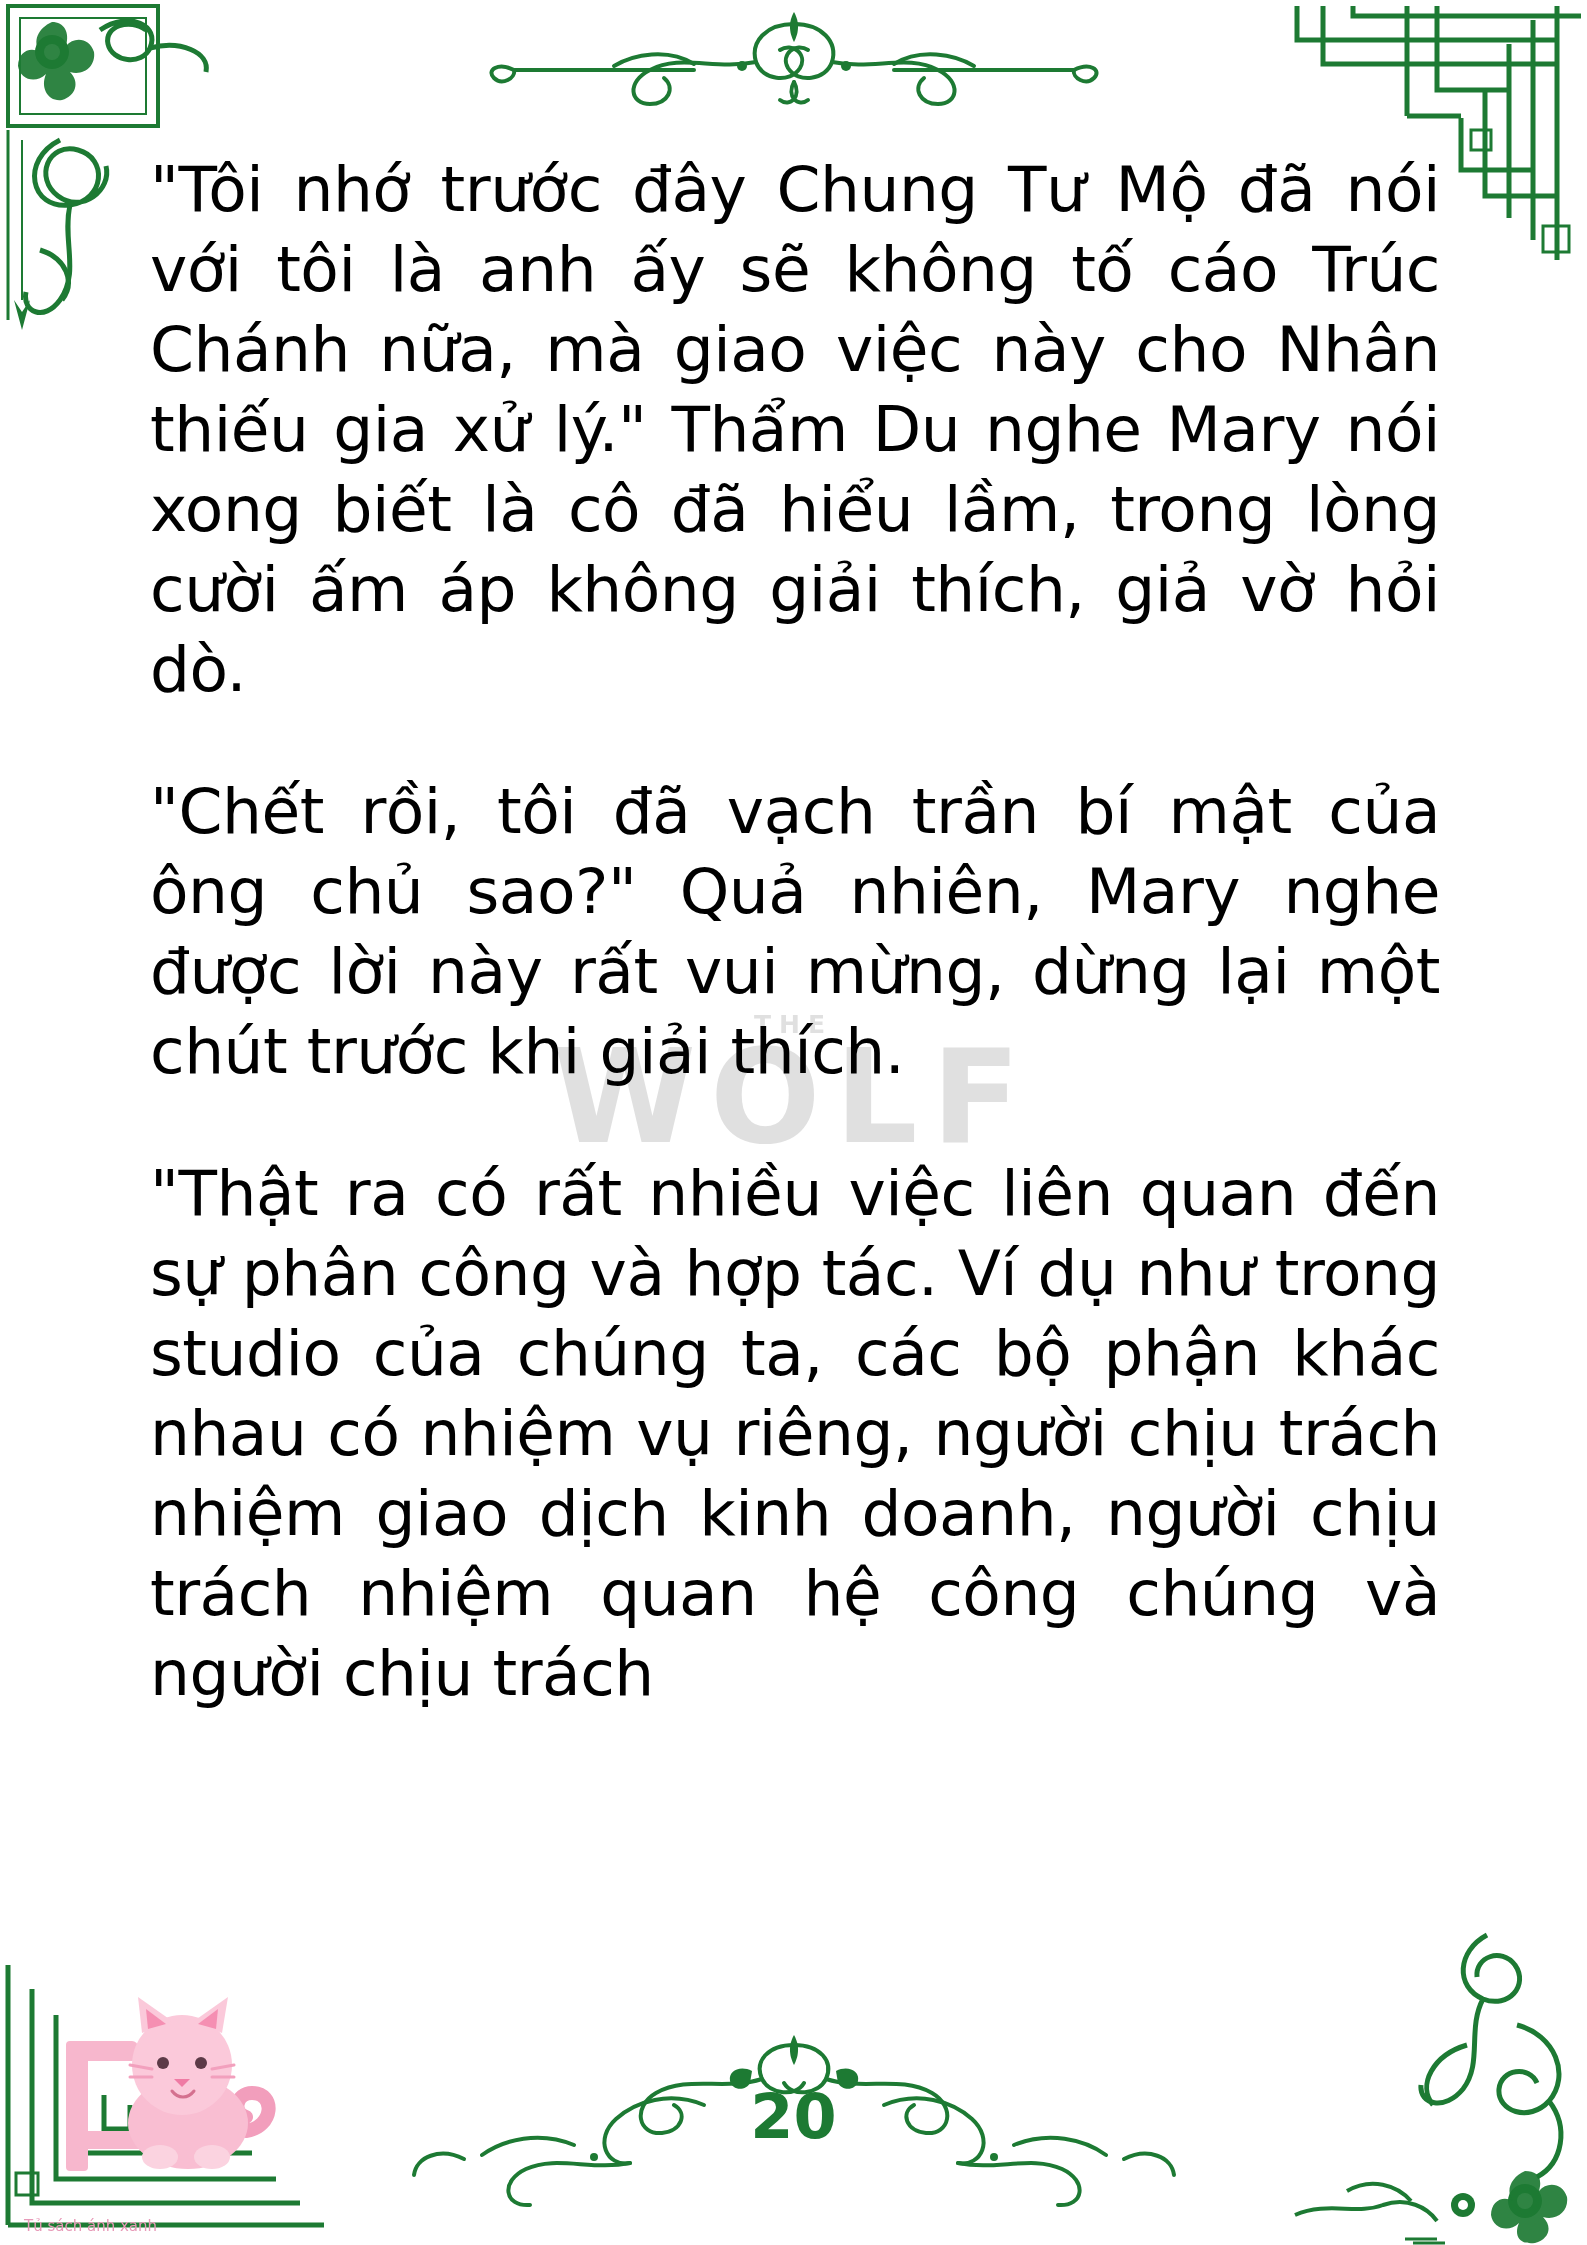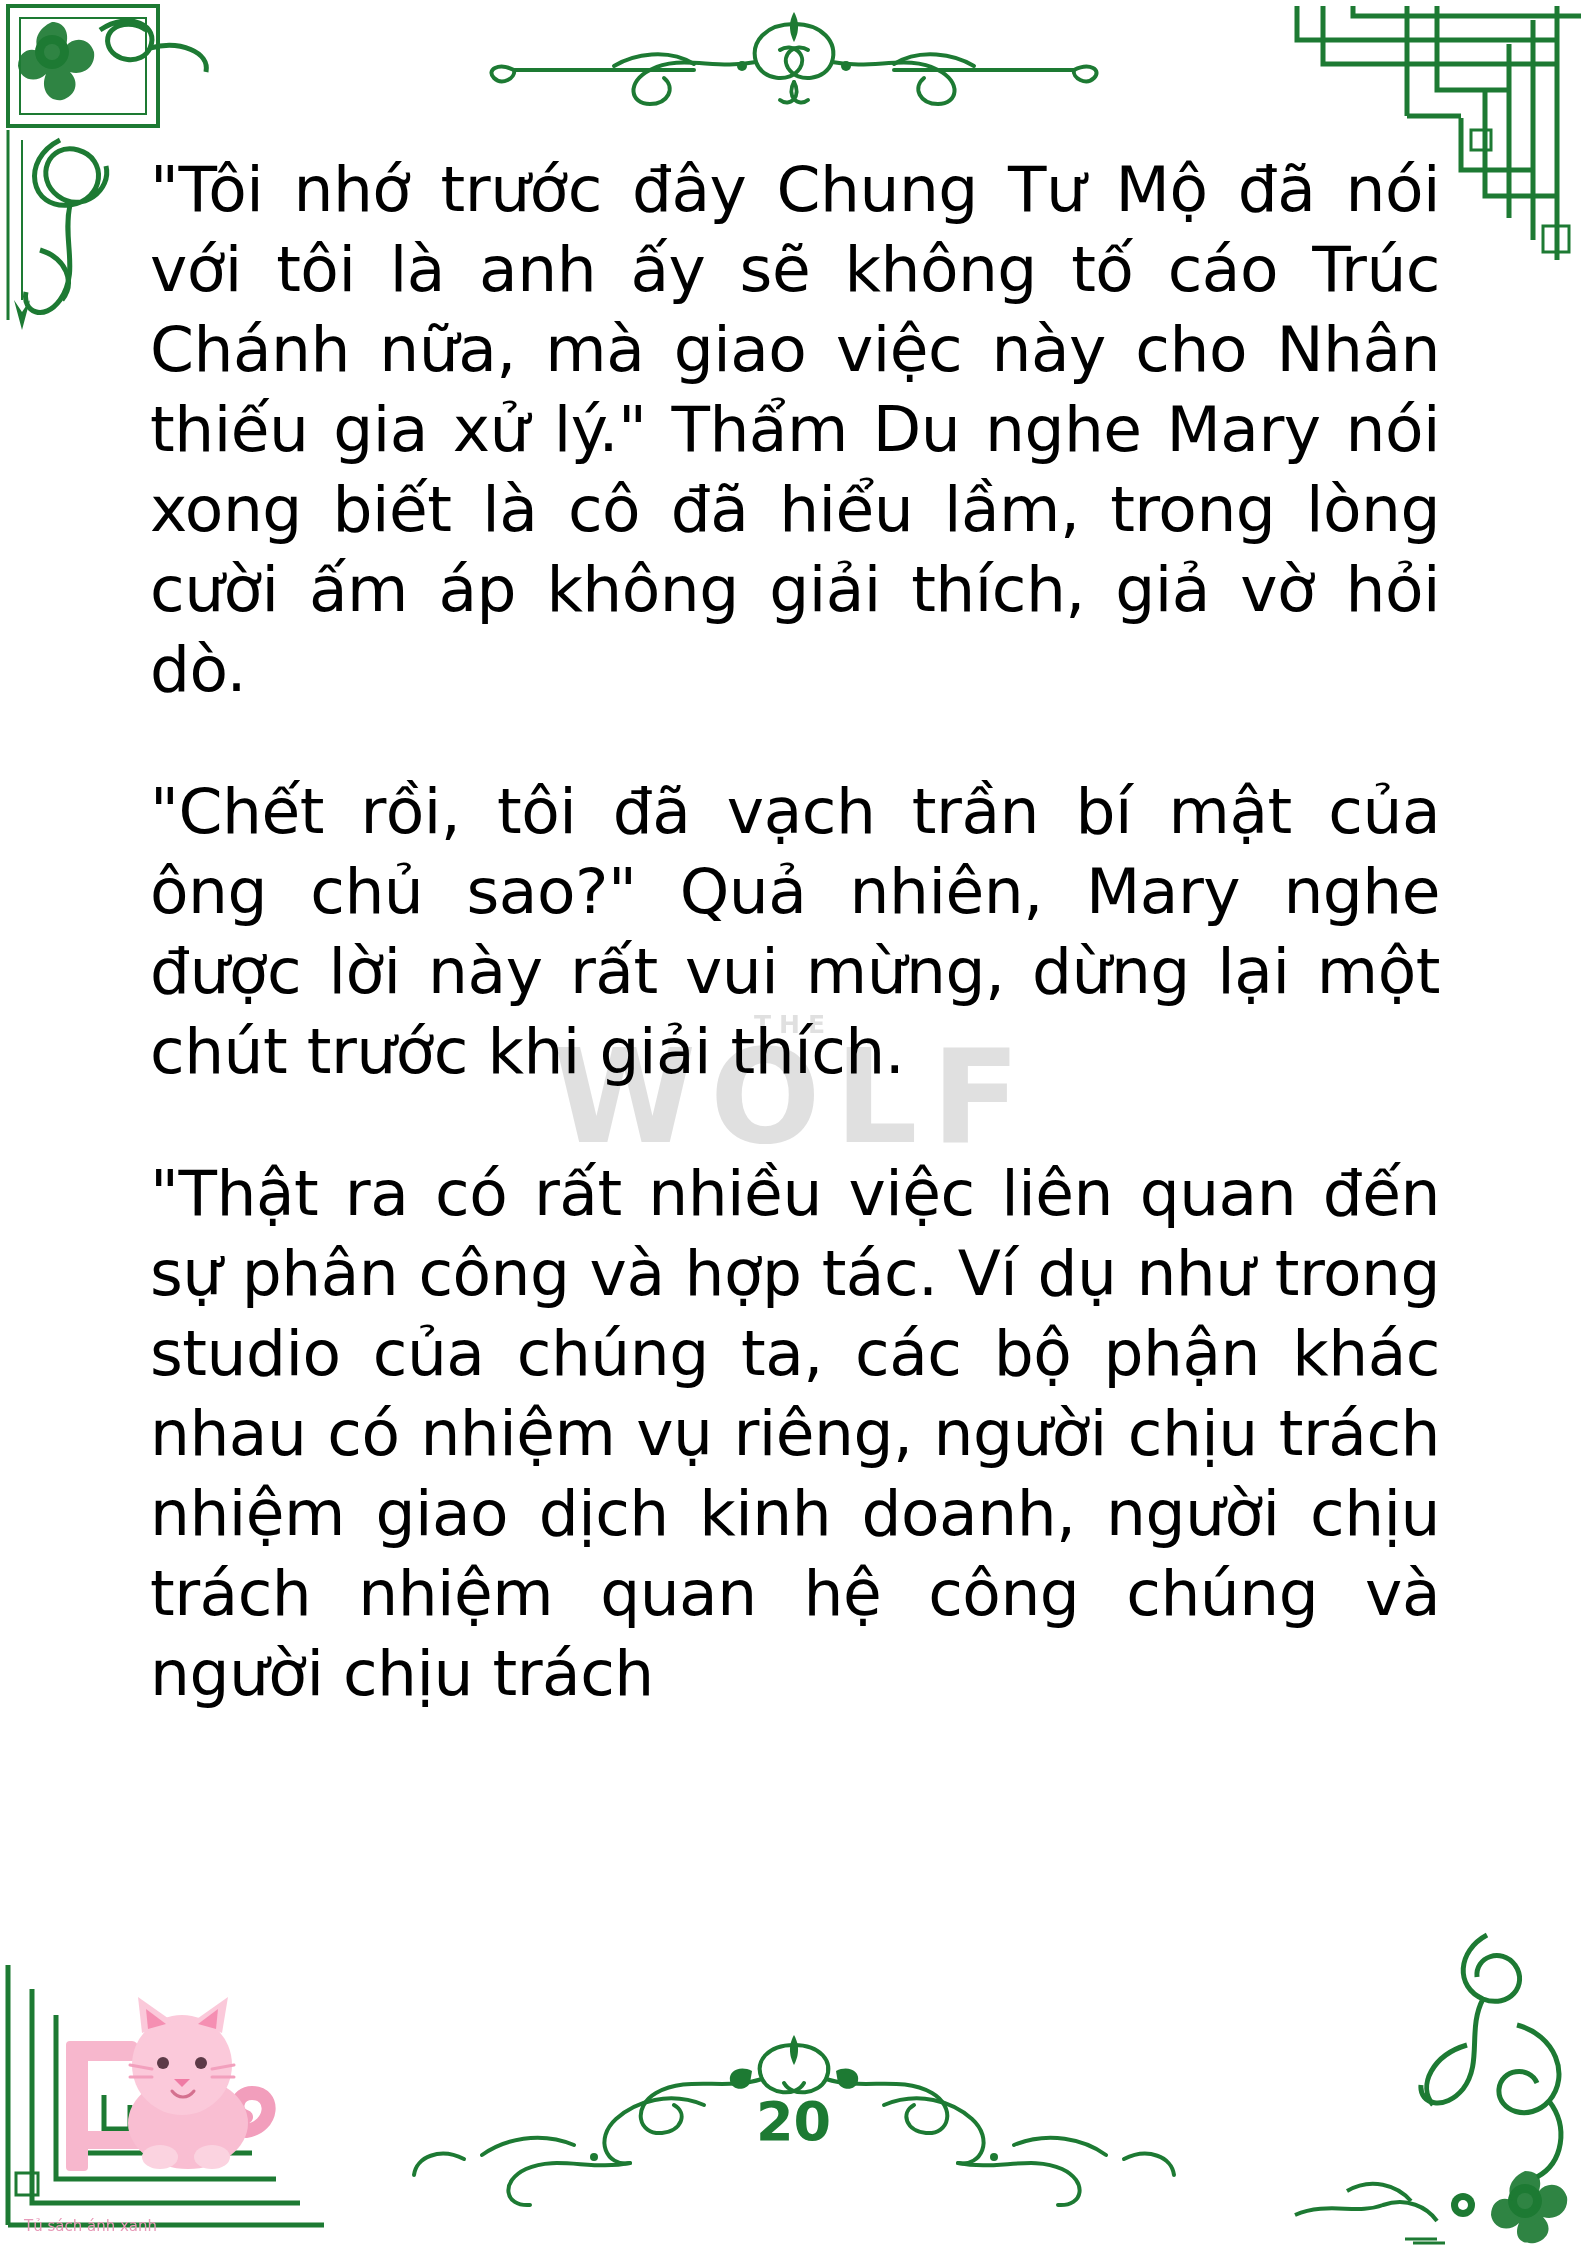--- a/index.html
+++ b/index.html
@@ -79,21 +79,21 @@
     font-weight: bold;
   }
 
   
   #page-number {
     position: absolute;
     left: 50%;
     bottom: 92px;
     transform: translateX(-50%);
     font-family: "DejaVu Sans", sans-serif;
-    font-size: 54px;
+    font-size: 62px;
     font-weight: bold;
     color: #1d7a33;
     z-index: 6;
   }
 
   
   #mascot {
     position: absolute;
     left: 60px;
     bottom: 60px;

